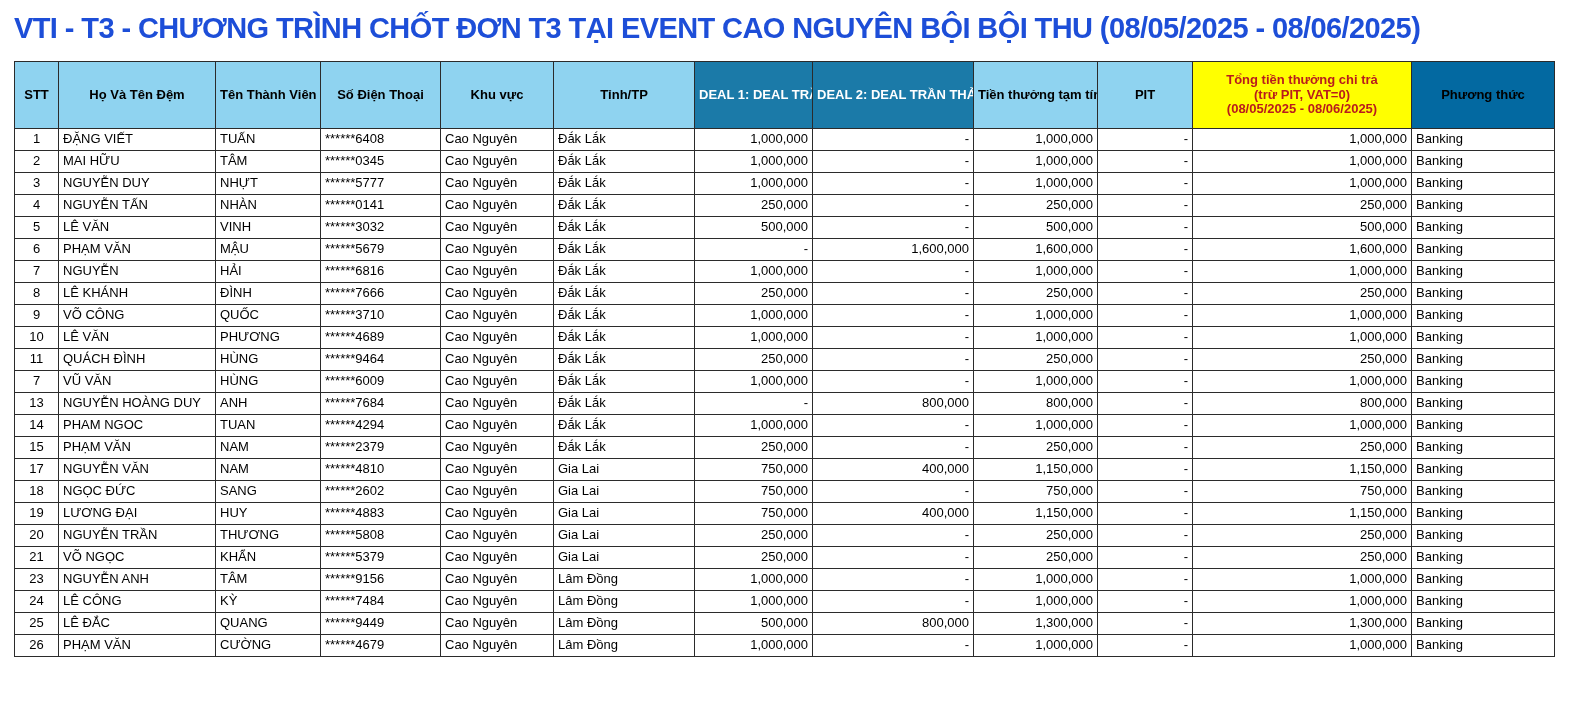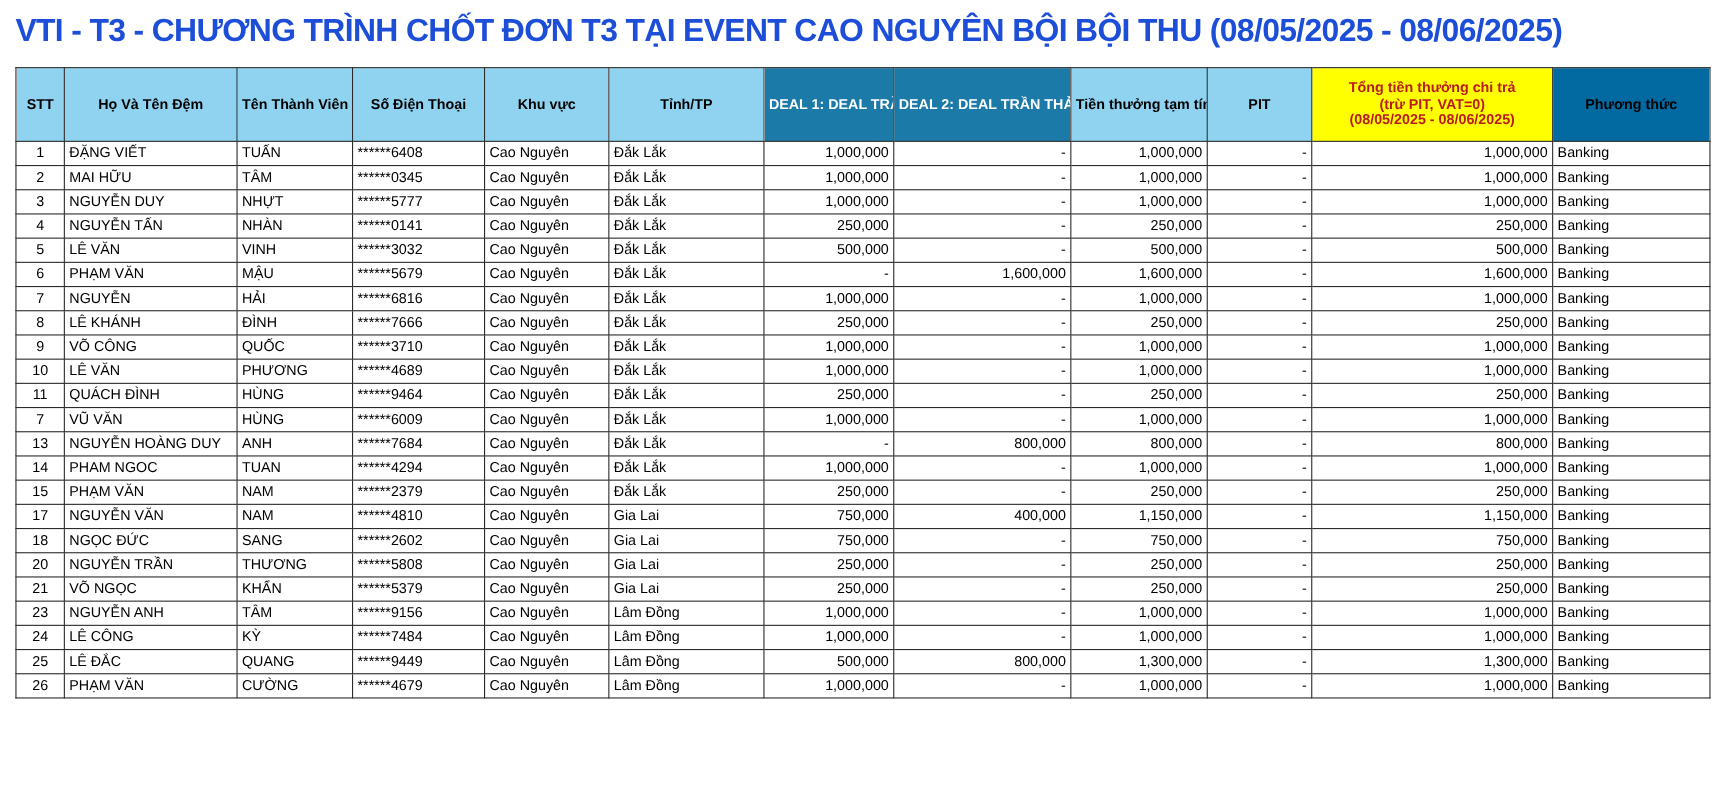--- a/index.html
+++ b/index.html
@@ -380,20 +380,34 @@
             <td class="c-text">Cao Nguyên</td>
             <td class="c-text">Gia Lai</td>
             <td class="c-num">750,000</td>
             <td class="c-num">-</td>
             <td class="c-num">750,000</td>
             <td class="c-dash">-</td>
             <td class="c-num">750,000</td>
             <td class="c-center">Banking</td>
           </tr>
           <tr>
+            <td class="c-stt">19</td>
+            <td class="c-text">LƯƠNG ĐẠI</td>
+            <td class="c-text">HUY</td>
+            <td class="c-text">******4883</td>
+            <td class="c-text">Cao Nguyên</td>
+            <td class="c-text">Gia Lai</td>
+            <td class="c-num">750,000</td>
+            <td class="c-num">400,000</td>
+            <td class="c-num">1,150,000</td>
+            <td class="c-dash">-</td>
+            <td class="c-num">1,150,000</td>
+            <td class="c-center">Banking</td>
+          </tr>
+          <tr>
             <td class="c-stt">20</td>
             <td class="c-text">NGUYỄN TRẦN</td>
             <td class="c-text">THƯƠNG</td>
             <td class="c-text">******5808</td>
             <td class="c-text">Cao Nguyên</td>
             <td class="c-text">Gia Lai</td>
             <td class="c-num">250,000</td>
             <td class="c-num">-</td>
             <td class="c-num">250,000</td>
             <td class="c-dash">-</td>

